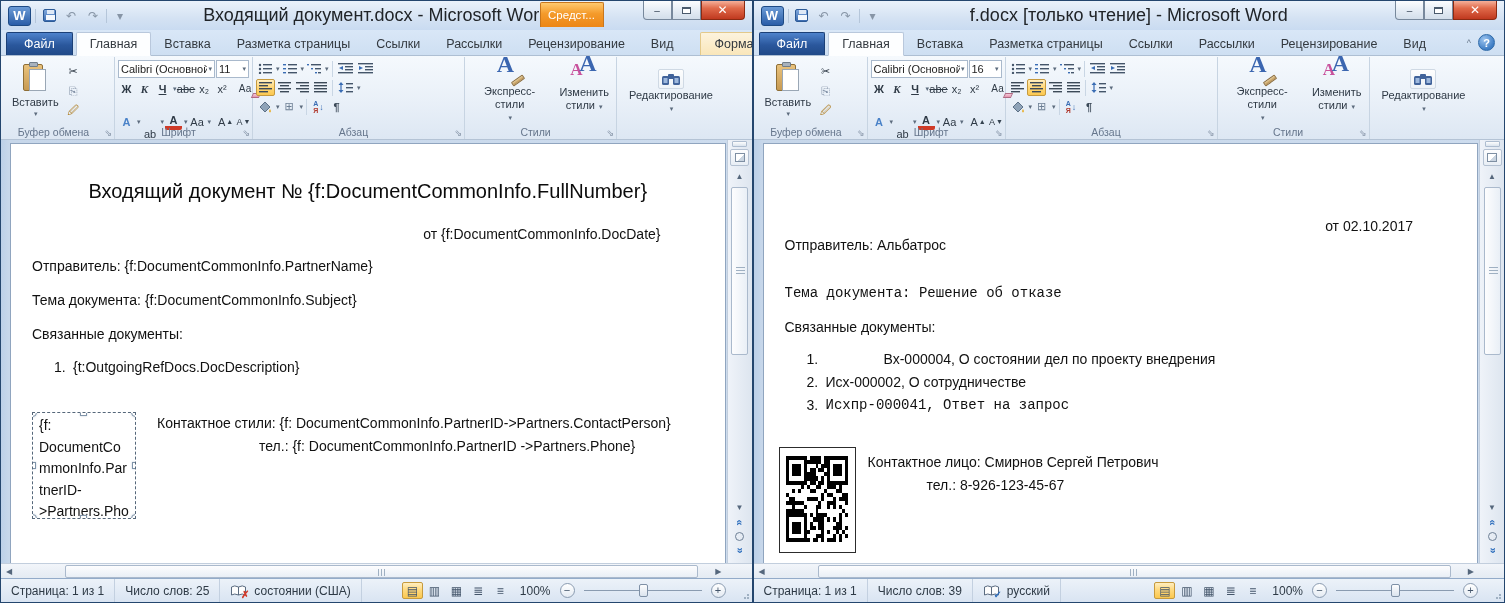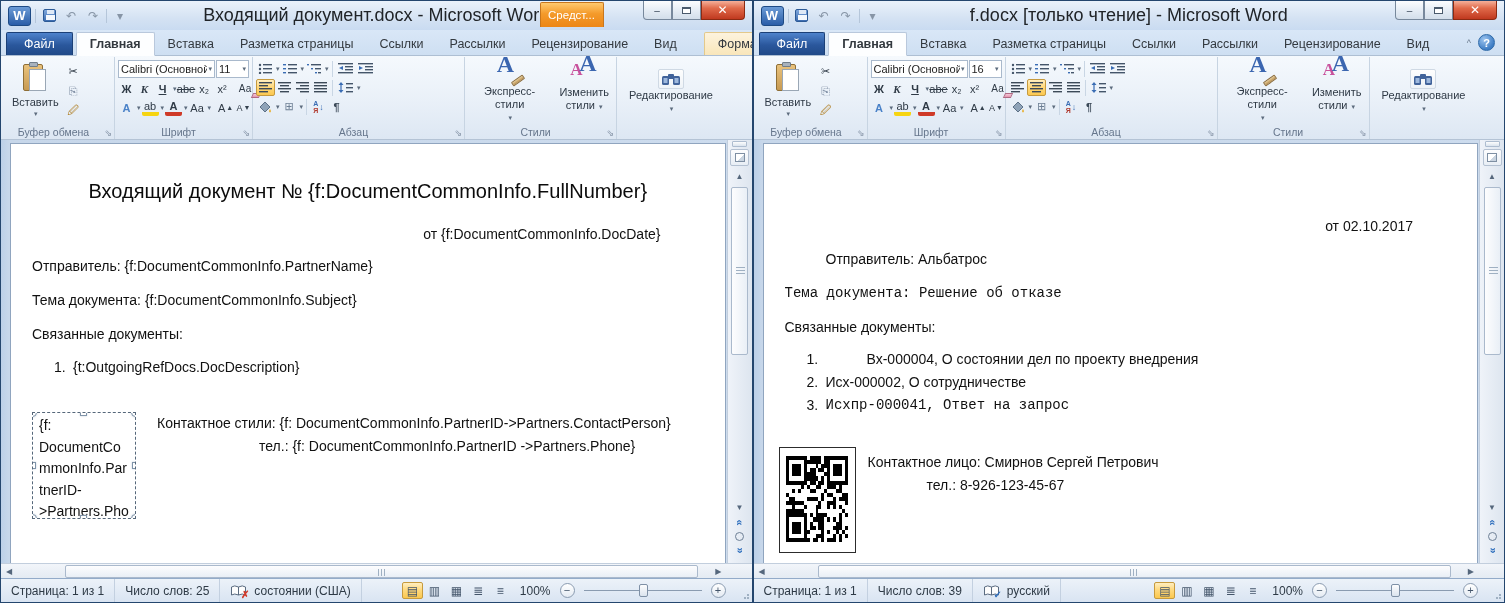--- a/index.html
+++ b/index.html
@@ -27,21 +27,21 @@
     background:linear-gradient(#f5b09a,#e06a4a 40%,#c0391f);border-color:#8c2a12;}
   .maxglyph{width:9px;height:7px;border:1px solid #4a5a6c;border-top-width:2px;background:#fff;}
   .ctxlabel{position:absolute;top:1px;right:148px;width:64px;height:25px;z-index:1;display:flex;align-items:center;justify-content:center;
     font-size:11.5px;color:#fff;background:linear-gradient(#ffc96e,#f49a2a 45%,#ec8616);border:1px solid #c8761c;border-bottom:none;border-radius:2px 2px 0 0;}
   
   .tabsrow{height:26px;flex:none;display:flex;align-items:flex-end;padding-left:5px;position:relative;
     background:linear-gradient(#d9e7f7,#cedff2);border-bottom:1px solid #aebfd3;}
   .tab{padding:4px 13px 4px;font-size:12.5px;color:#33393f;white-space:nowrap;}
   .tab.file{background:linear-gradient(#4f83cc,#2a579c 55%,#214a88);color:#fff;border:1px solid #1c4077;
     border-bottom:none;border-radius:2px 2px 0 0;padding:4px 17px;margin-right:3px;}
-  .tab.active{background:#fdfeff;border:1px solid #b9c8dc;border-bottom:1px solid #fdfeff;border-radius:2px 2px 0 0;margin-bottom:-1px;font-weight:bold;}
+  .tab.active{background:#fdfeff;border:1px solid #b9c8dc;border-bottom:1px solid #fdfeff;border-radius:2px 2px 0 0;margin-bottom:-1px;}
   .ctxzone{display:flex;align-items:flex-end;margin-left:14px;background:linear-gradient(#fdf3dd,#f9e6ba);
     border:1px solid #e3c98b;border-bottom:none;border-radius:2px 2px 0 0;}
   .tabsend{margin-left:auto;display:flex;align-items:center;gap:7px;padding:0 9px 4px 0;}
   .collapse{font-size:9px;color:#68798c;}
   .helpbtn{width:17px;height:17px;border-radius:50%;border:1px solid #2e6aa8;color:#fff;font-size:11px;font-weight:bold;
     display:flex;align-items:center;justify-content:center;background:radial-gradient(circle at 35% 30%,#9cc4ef,#3f7ec5 70%);}
   
   .ribbon{height:84px;flex:none;display:flex;background:linear-gradient(#f5f9fd,#e9f0f8 55%,#dde7f3);
     border-bottom:1px solid #b4c3d5;padding:1px 0 0 2px;}
   .rgroup{position:relative;flex:none;display:flex;border-right:1px solid #c7d4e2;padding:2px 3px 14px;}
@@ -57,21 +57,21 @@
   .bigbtn{display:flex;flex-direction:column;align-items:center;justify-content:flex-start;padding:3px 6px;font-size:11px;color:#2f3a46;gap:2px;}
   .combo{display:flex;align-items:center;height:18px;border:1px solid #a9b9cc;background:#fff;font-size:11px;color:#222;padding:0 2px;}
   .clip{width:28px;height:32px;position:relative;}
   .clip .board{position:absolute;left:2px;top:2px;width:20px;height:27px;background:linear-gradient(#e9c27c,#c79a52);border:1px solid #8f6f36;border-radius:2px;}
   .clip .clamp{position:absolute;left:8px;top:0;width:9px;height:5px;background:#a8b2bd;border:1px solid #707d8a;border-radius:1px;}
   .clip .sheet{position:absolute;left:8px;top:7px;width:17px;height:22px;background:#fff;border:1px solid #9aa7b5;}
   .ital{font-family:"Liberation Serif",serif;font-style:italic;font-weight:bold;}
   .uline{text-decoration:underline;font-weight:bold;}
   .strike{text-decoration:line-through;}
   .fx{color:#4a82c8;font-weight:bold;}
-  .hlt{border-bottom:4px solid #f6d411;line-height:10px;}
+  .hlt{border-bottom:4px solid #f6d411;line-height:10px;margin-top:28px;}
   .fcol{border-bottom:4px solid #cf3a28;line-height:10px;font-weight:bold;}
   .grow .tri,.shrink .tri{font-size:7px;margin-left:1px;color:#35424f;}
   .erase{position:relative;font-size:10px;}
   .erase i{position:absolute;right:-6px;bottom:-1px;width:8px;height:5px;background:linear-gradient(#f7c9d8,#e593ae);border:1px solid #b06a84;transform:skewX(-25deg);}
   .licon{display:inline-flex;}
   .sorti{display:inline-flex;flex-direction:column;font-size:7px;line-height:7px;font-weight:bold;}
   .sorti .a{color:#3a6db4;} .sorti .z{color:#b03a2e;}
   .sortarr{color:#3a6db4;font-size:9px;margin-left:1px;}
   .qsi{position:relative;width:30px;height:26px;}
   .qsi .A{position:absolute;left:2px;top:-2px;font-size:24px;font-weight:bold;color:#3b66b0;font-family:"Liberation Serif",serif;}
@@ -822,25 +822,25 @@
             </span>
         <span>Редактирование</span>
         <span class="dd">▾</span>
       </div>
     </div>
   </div>
 
   <div class="docarea">
     <div class="page">
       <div class="dright" style="top:74px;right:64px;">от 02.10.2017</div>
-      <div class="dpar" style="top:107px;left:21px;margin-left:41px;">Отправитель: Альбатрос</div>
+      <div class="dpar" style="top:93px;left:21px;">Отправитель: Альбатрос</div>
       <div class="dpar" style="top:141px;left:21px;font-family:Liberation Mono, monospace;">Тема документа: Решение об отказе</div>
       <div class="dpar" style="top:175px;left:21px;">Связанные документы:</div>
       <div class="dnum" style="top:207px;left:43px;">1.</div>
-      <div class="dpar" style="top:207px;left:62px;padding-left:41px;">Вх-000004,  О состоянии дел по проекту внедрения</div>
+      <div class="dpar" style="top:207px;left:79px;padding-left:41px;">Вх-000004,  О состоянии дел по проекту внедрения</div>
       <div class="dnum" style="top:230px;left:43px;">2.</div>
       <div class="dpar" style="top:230px;left:62px;">Исх-000002,  О сотрудничестве</div>
       <div class="dnum" style="top:253px;left:43px;">3.</div>
       <div class="dpar" style="top:253px;left:62px;font-family:Liberation Mono, monospace;">Исхпр-000041,  Ответ на запрос</div>
 
       <div class="qrbox" style="left:15px;top:303px;width:77px;height:106px;">
         <span class="qr">
               <i class="d"></i>
               <i class="d"></i>
               <i class="d"></i>

